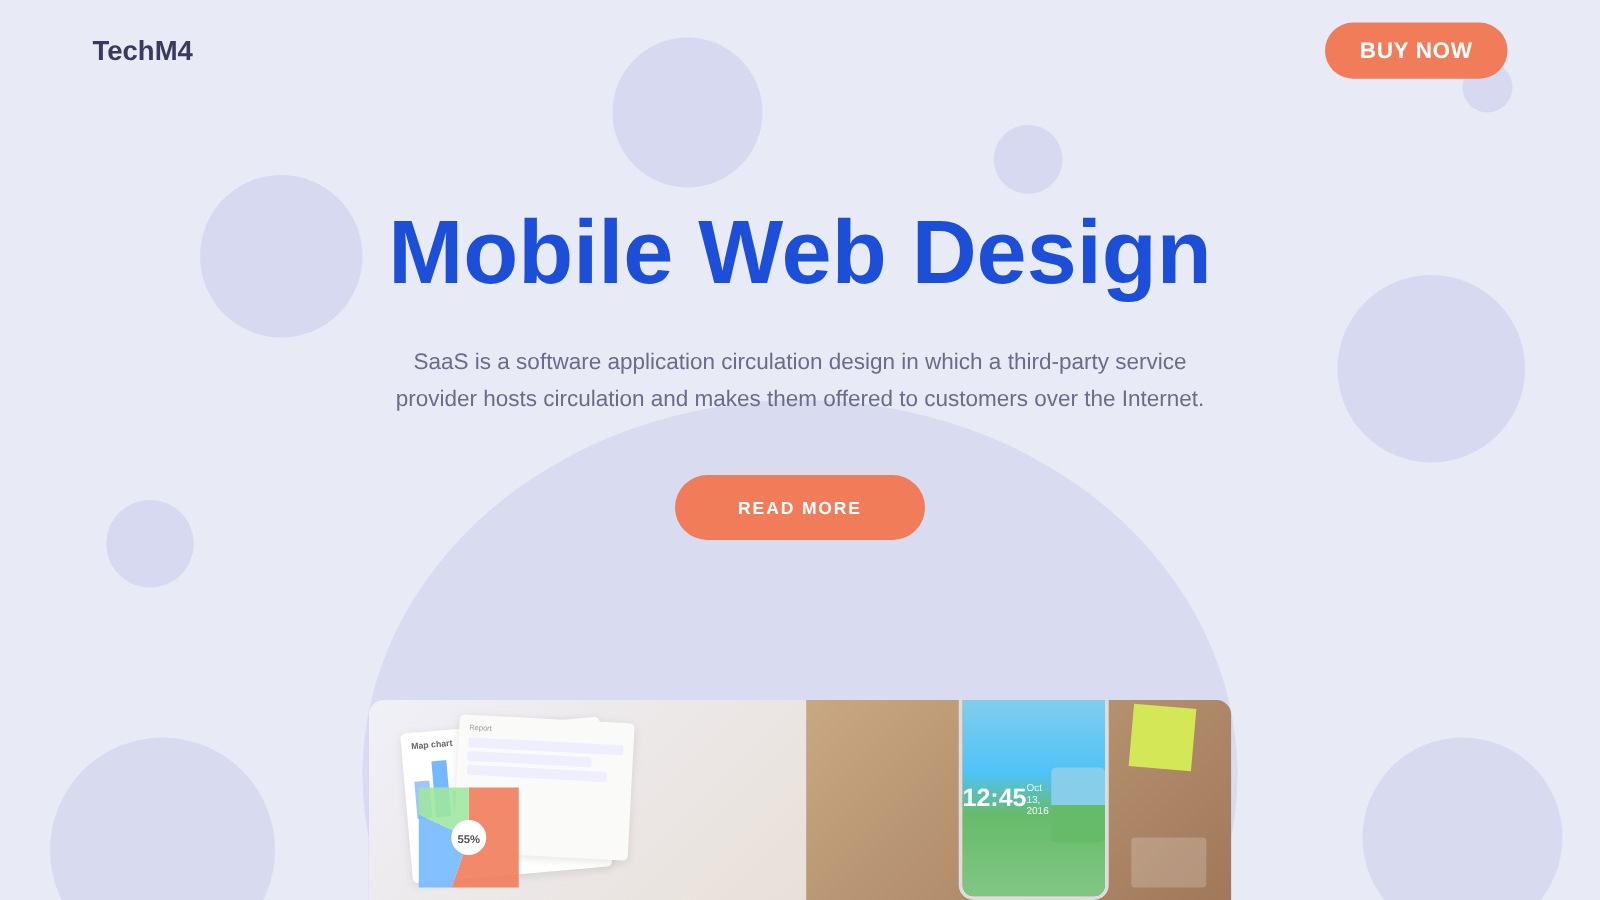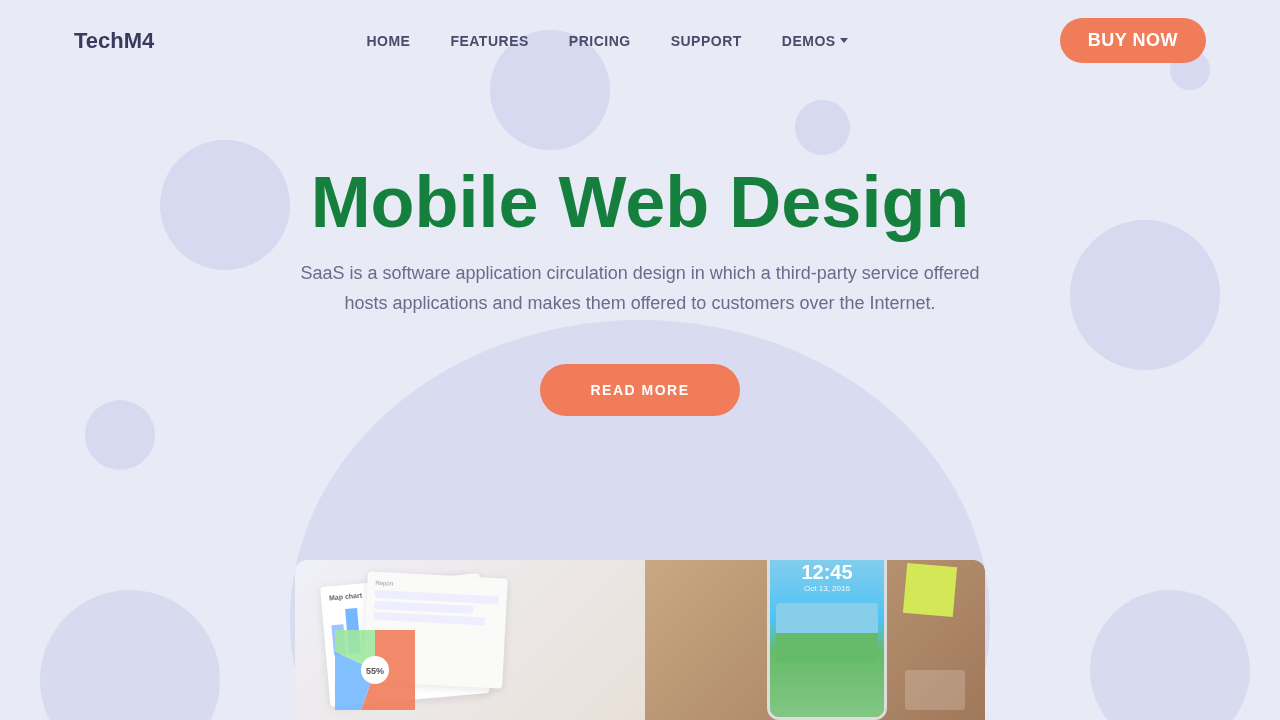--- a/index.html
+++ b/index.html
@@ -94,24 +94,24 @@
     .hero {
       position: relative;
       z-index: 5;
       text-align: center;
       padding-top: 80px;
     }
 
     .hero-title {
       font-size: 72px;
       font-weight: 700;
-      color: #15803d;
+      color: #1d4ed8;
       line-height: 1.15;
       max-width: 750px;
-      margin: 0 auto 14px;
+      margin: 0 auto 30px;
     }
 
     .hero-subtitle {
       font-size: 18px;
       color: #6b6b8a;
       max-width: 680px;
       margin: 0 auto 45px;
       line-height: 1.7;
     }
 
@@ -222,21 +222,21 @@
       border-radius: 12px;
       border: 3px solid #ddd;
       overflow: hidden;
     }
 
     .phone-screen {
       width: 100%;
       height: 100%;
       background: linear-gradient(180deg, #87ceeb 0%, #4fc3f7 40%, #66bb6a 60%, #81c784 100%);
       display: flex;
-      flex-direction: column;
+      flex-direction: row;
       align-items: center;
       justify-content: flex-start;
       padding-top: 8px;
     }
 
     .phone-time {
       font-size: 20px;
       font-weight: bold;
       color: white;
     }
@@ -284,49 +284,29 @@
   <div class="circle" style="width:40px;height:40px;top:50px;left:1170px;"></div>
 
   <div class="circle" style="width:180px;height:180px;bottom:-50px;left:40px;background:rgba(180,185,225,0.3);"></div>
 
   <div class="circle" style="width:160px;height:160px;bottom:-30px;right:30px;background:rgba(180,185,225,0.3);"></div>
 </div>
 
 <nav>
   <div class="logo">TechM4</div>
 
-  <ul class="nav-links">
-    <li>
-      <a href="#">HOME</a>
-    </li>
-    <li>
-      <a href="#">FEATURES</a>
-    </li>
-    <li>
-      <a href="#">PRICING</a>
-    </li>
-    <li>
-      <a href="#">SUPPORT</a>
-    </li>
-    <li>
-      <span class="demos-item">
-        <span>DEMOS</span>
-        <span class="chevron-down"></span>
-      </span>
-    </li>
-  </ul>
 
   <button class="btn-buy-now">BUY NOW</button>
 </nav>
 
 <section class="hero">
   <h1 class="hero-title">
     <span>Mobile Web Design</span><br>
   </h1>
-  <p class="hero-subtitle">SaaS is a software application circulation design in which a third-party service offered hosts applications and makes them offered to customers over the Internet.</p>
+  <p class="hero-subtitle">SaaS is a software application circulation design in which a third-party service provider hosts circulation and makes them offered to customers over the Internet.</p>
 
   <div class="hero-buttons">
     <button class="btn-read-more">READ MORE</button>
   </div>
 </section>
 
 <div class="device-mockup">
 
   <div class="mockup-left">
 

